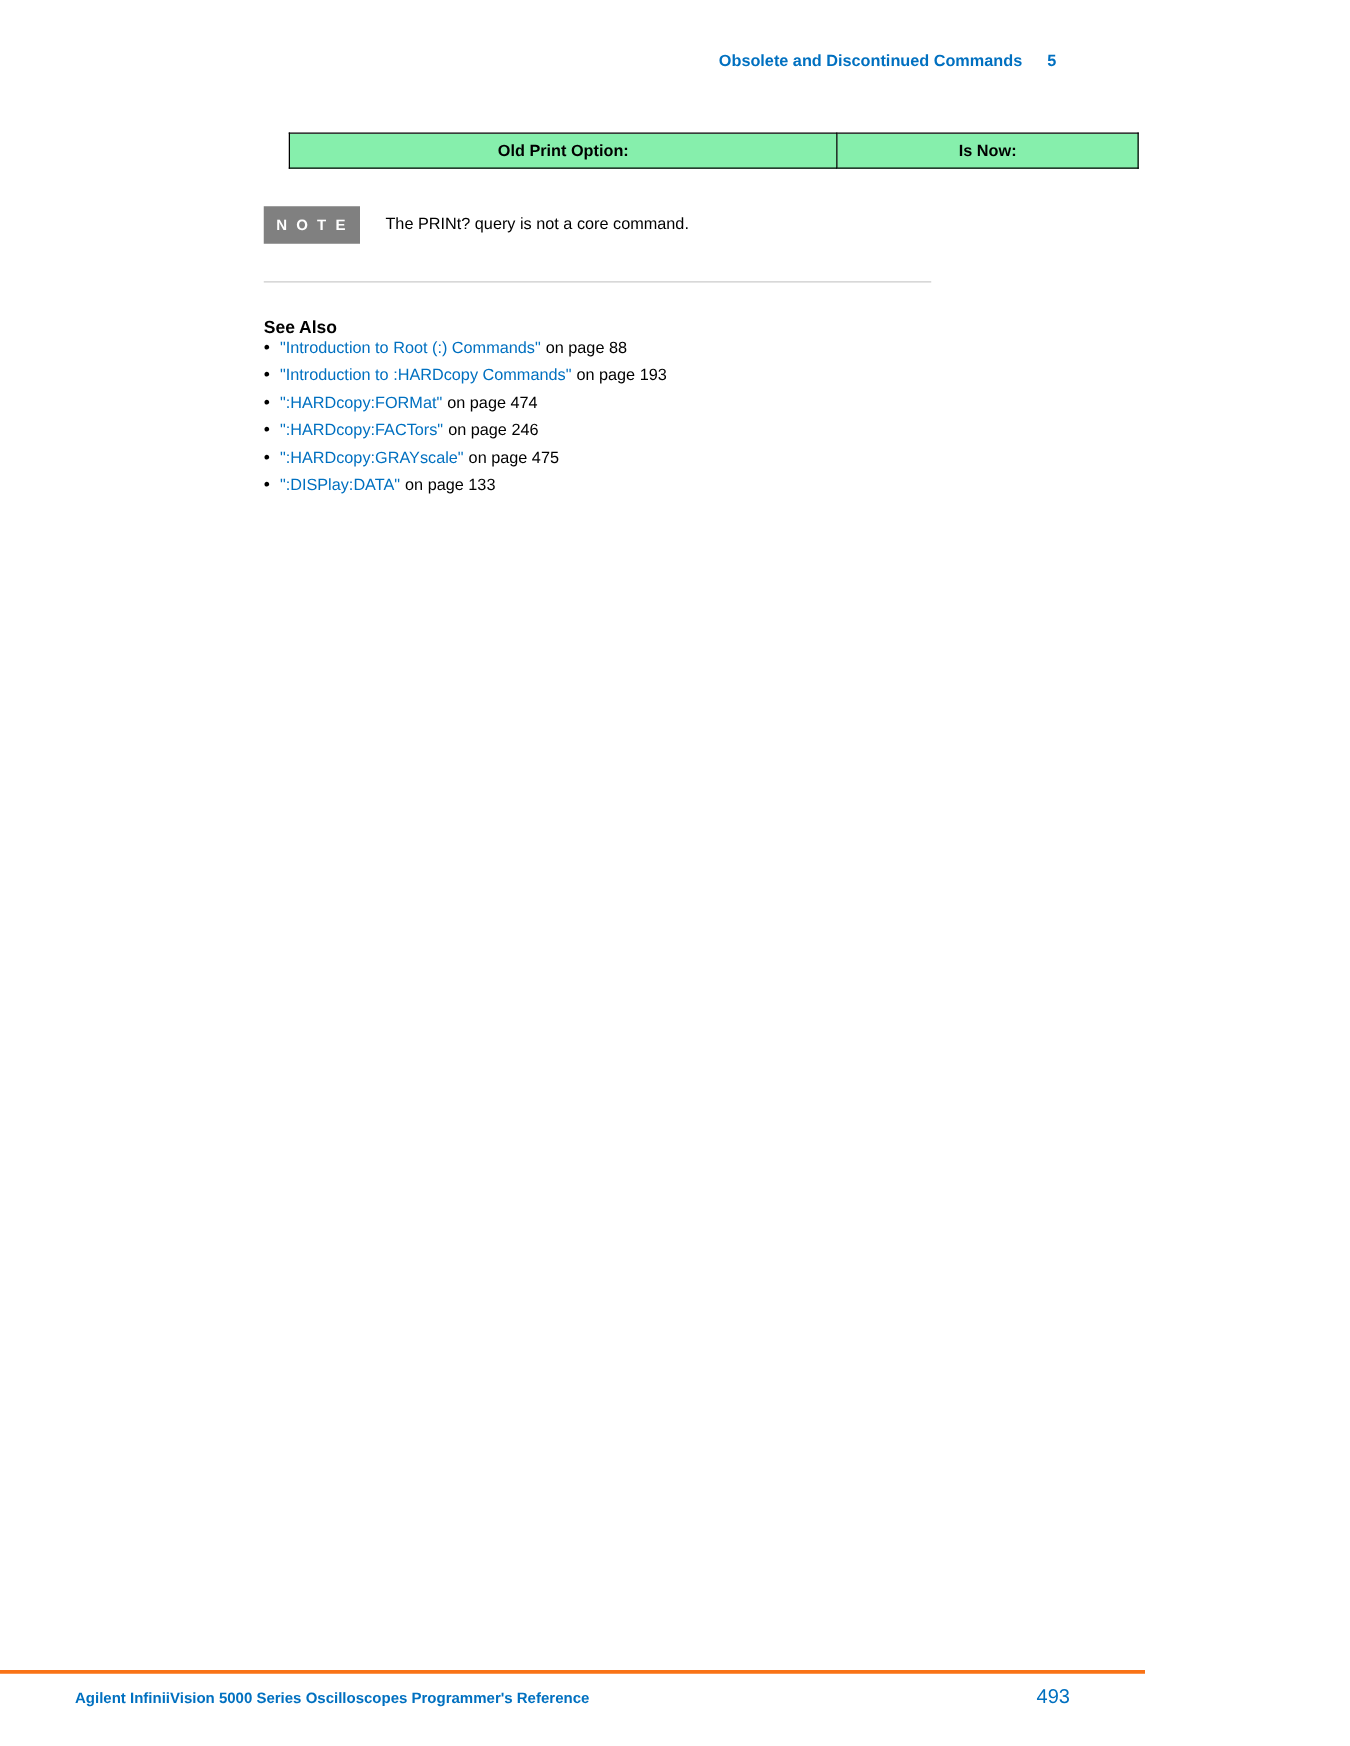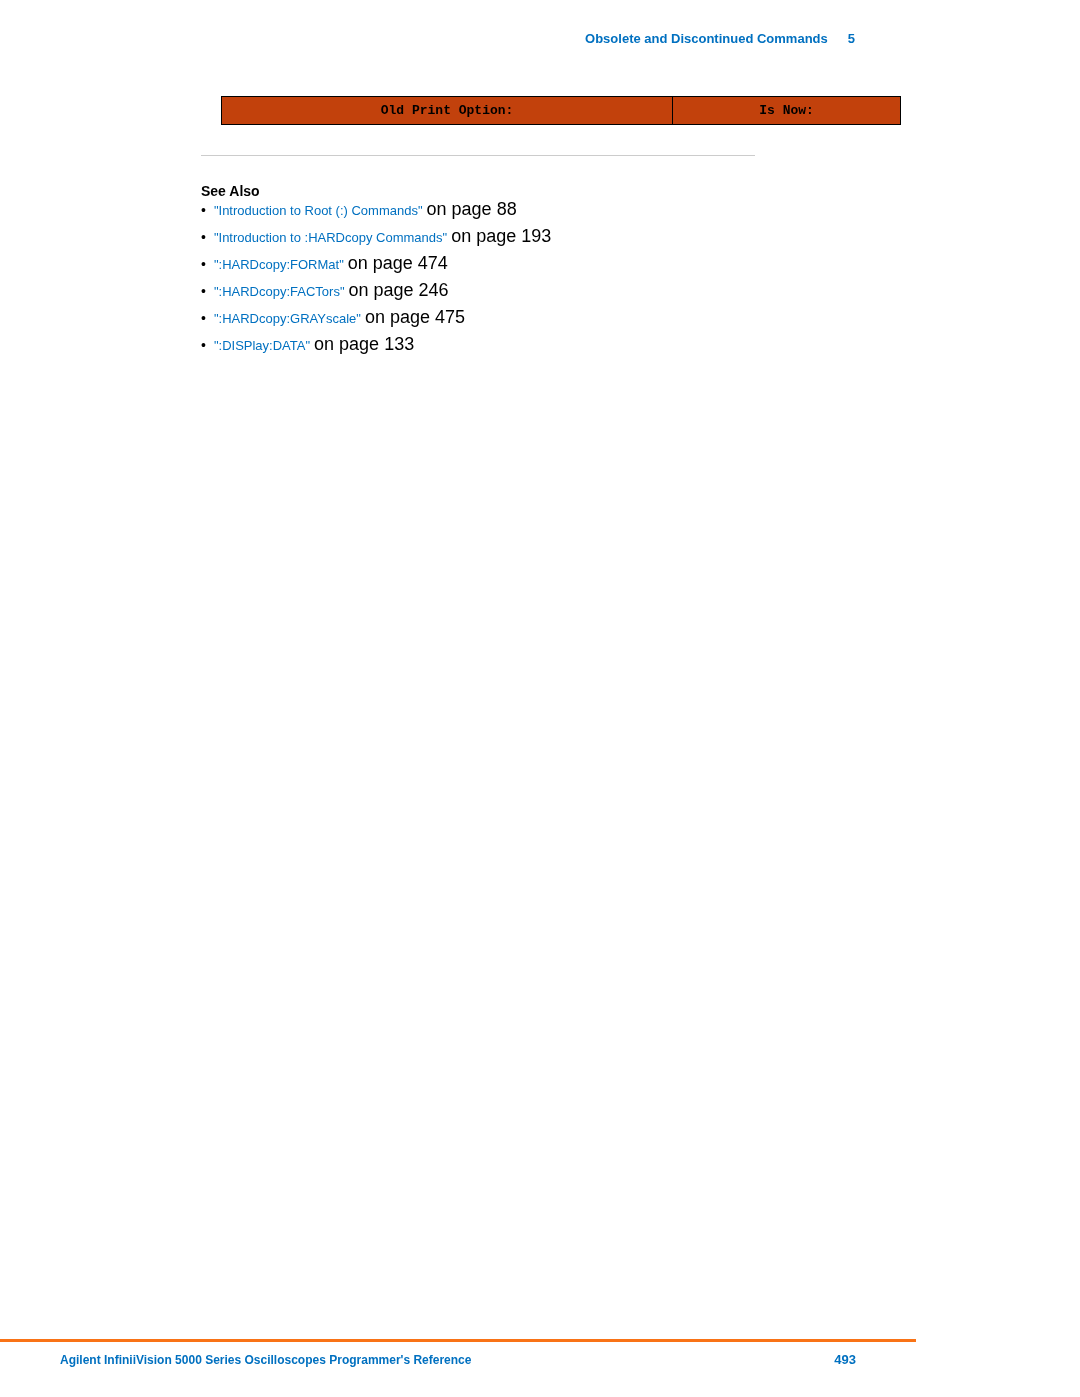--- a/index.html
+++ b/index.html
@@ -14,21 +14,21 @@
       font-size: 14px;
       color: #000000;
       width: 1080px;
       min-height: 1397px;
       position: relative;
     }
 
     .page-container {
       width: 916px;
       min-height: 1397px;
-      padding: 1px;
+      padding: 11px;
       position: relative;
     }
 
     
     .page-header {
       display: flex;
       justify-content: flex-end;
       align-items: center;
       padding: 30px 60px 20px 60px;
       border-bottom: none;
@@ -63,23 +63,22 @@
     .data-table th,
     .data-table td {
       border: 1px solid #000000;
       padding: 6px 12px;
       font-size: 13px;
       vertical-align: middle;
     }
 
     .data-table th {
       font-weight: bold;
-      background: #c2410c;
-      font-size: 13px;
-      font-family: Liberation Mono, monospace;
+      background: #86efac;
+      font-size: 13px;
     }
 
     .data-table td {
       font-size: 13px;
     }
 
     
     .note-box {
       display: flex;
       align-items: flex-start;
@@ -156,21 +155,21 @@
     }
 
     .link-text {
       color: #0070c0;
       text-decoration: none;
       font-size: 13px;
     }
 
     .list-item-suffix {
       color: #000000;
-      font-size: 18px;
+      font-size: 13px;
       margin-left: 4px;
     }
 
     
     .page-footer {
       position: absolute;
       bottom: 30px;
       left: 0;
       right: 0;
       display: flex;
@@ -183,22 +182,22 @@
     }
 
     .footer-title {
       color: #0070c0;
       font-size: 12px;
       font-weight: bold;
     }
 
     .footer-page-num {
       color: #0070c0;
-      font-size: 13px;
-      font-weight: bold;
+      font-size: 16px;
+      font-weight: normal;
       text-align: center;
     }
   </style>
 </head>
 <body>
 
 <div class="page-container">
 
   <div class="page-header">
     <span class="header-title">Obsolete and Discontinued Commands</span>
@@ -211,20 +210,24 @@
       <thead>
         <tr>
           <th>Old Print Option:</th>
           <th>Is Now:</th>
         </tr>
       </thead>
       <tbody id="table-body">
         </tbody>
     </table>
 
+    <div class="note-box">
+      <div class="note-label">N O T E</div>
+      <div class="note-text">The PRINt? query is not a core command.</div>
+    </div>
 
     <hr class="section-divider">
 
     <div class="see-also-section">
       <div class="see-also-label">See Also</div>
       <ul class="see-also-list" id="see-also-list">
       <li>
             <a class="link-text" href="#">"Introduction to Root (:) Commands"</a>
             <span class="list-item-suffix"> on page 88</span>
           </li>

